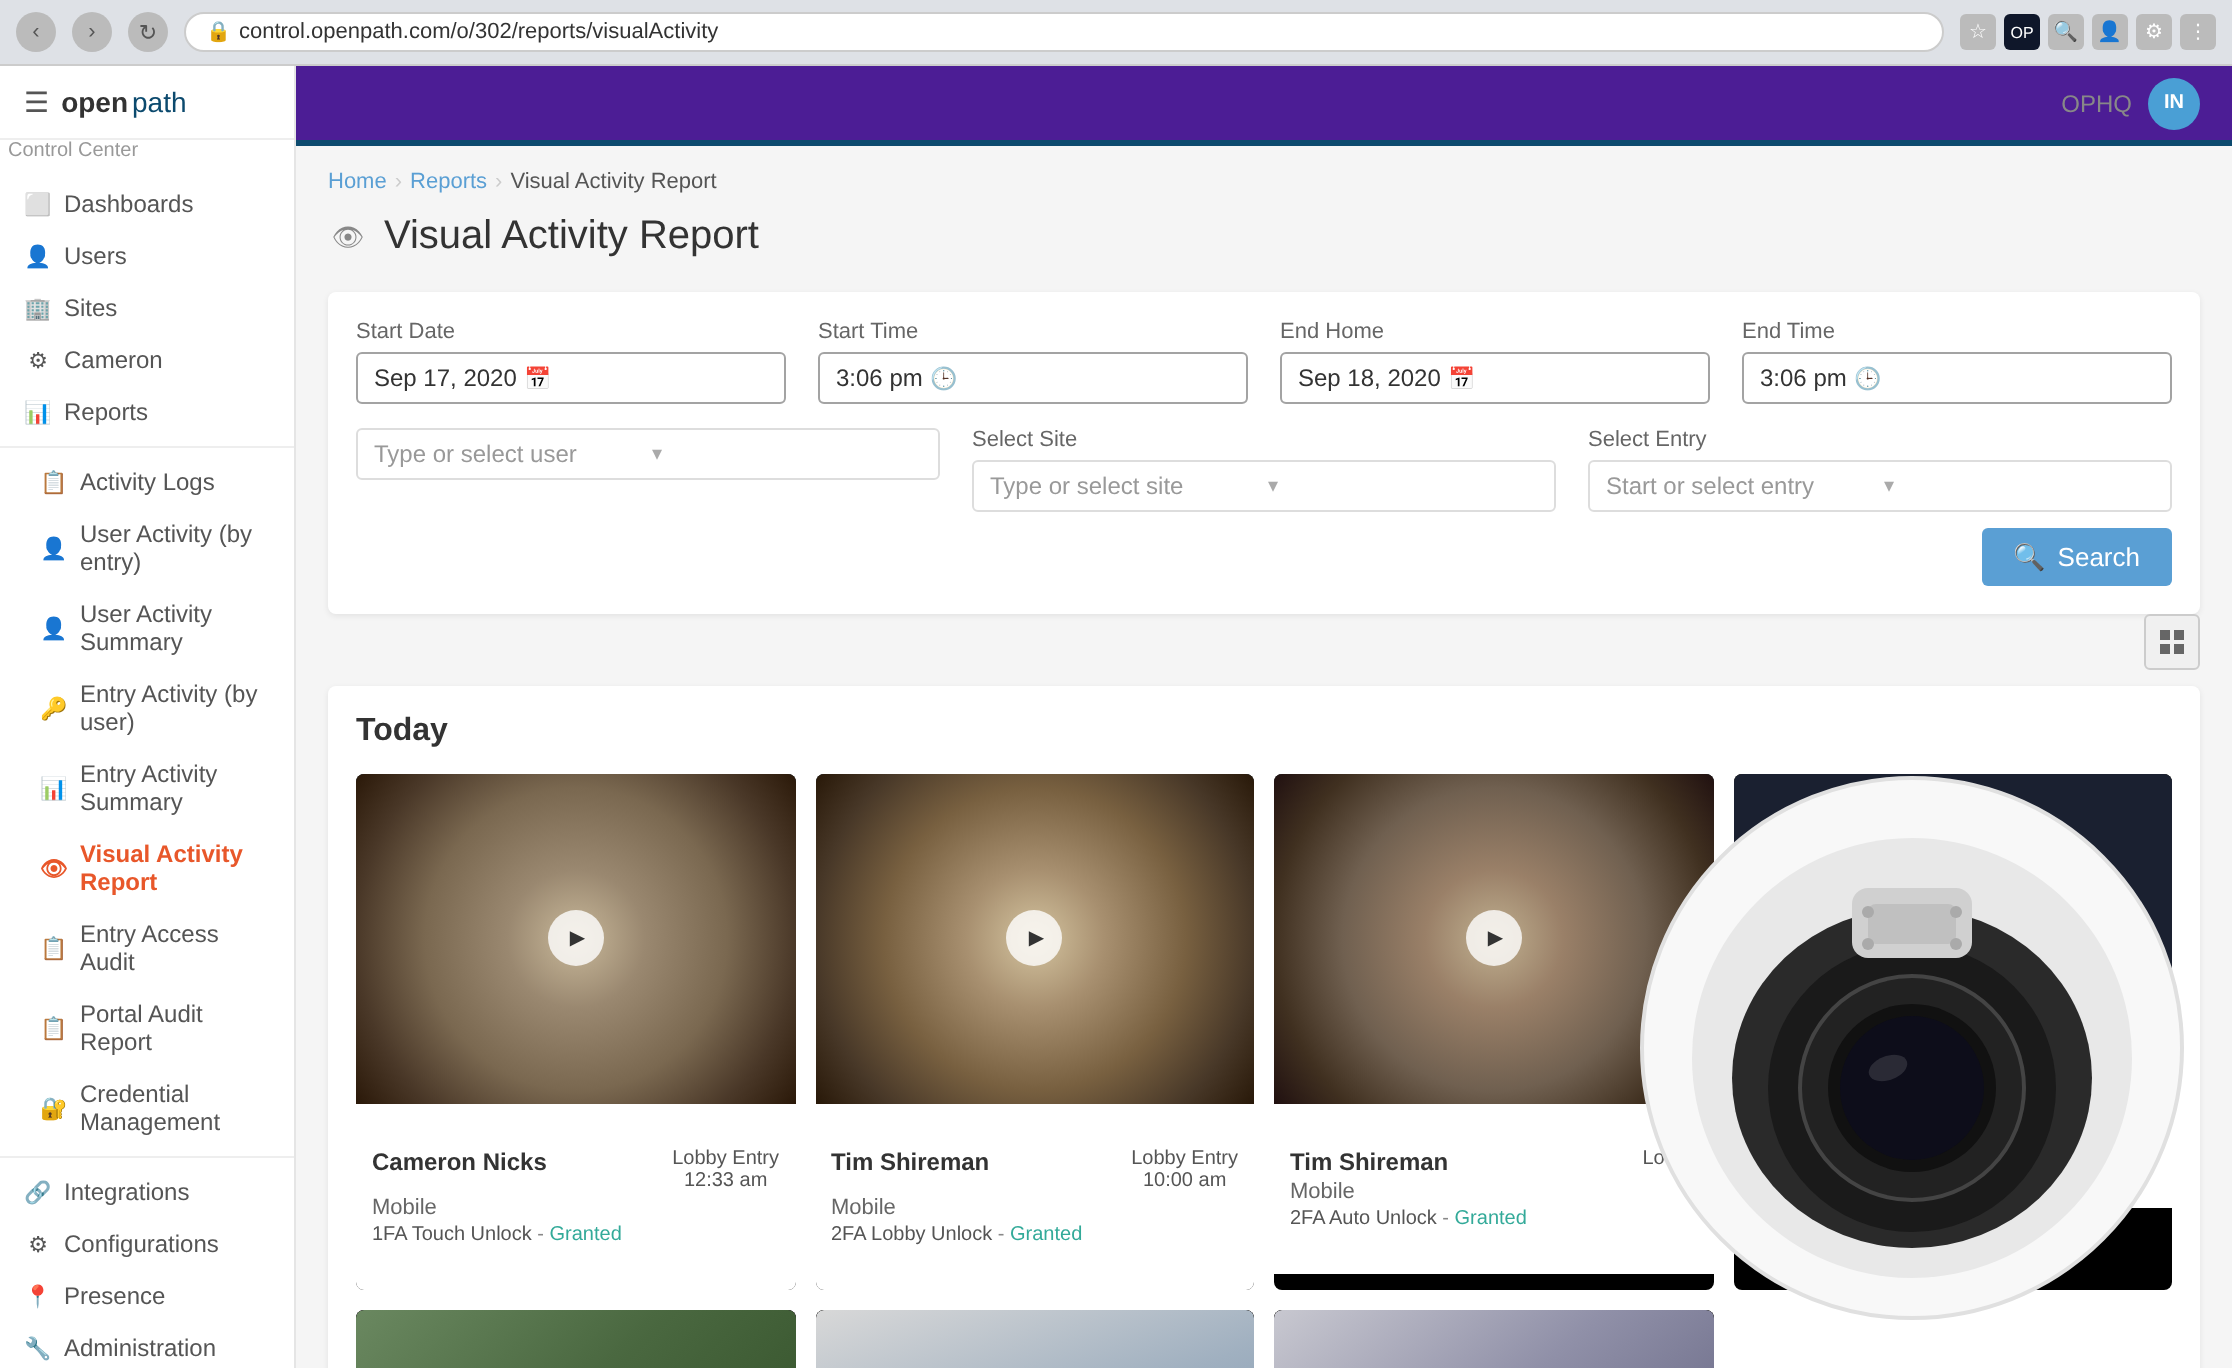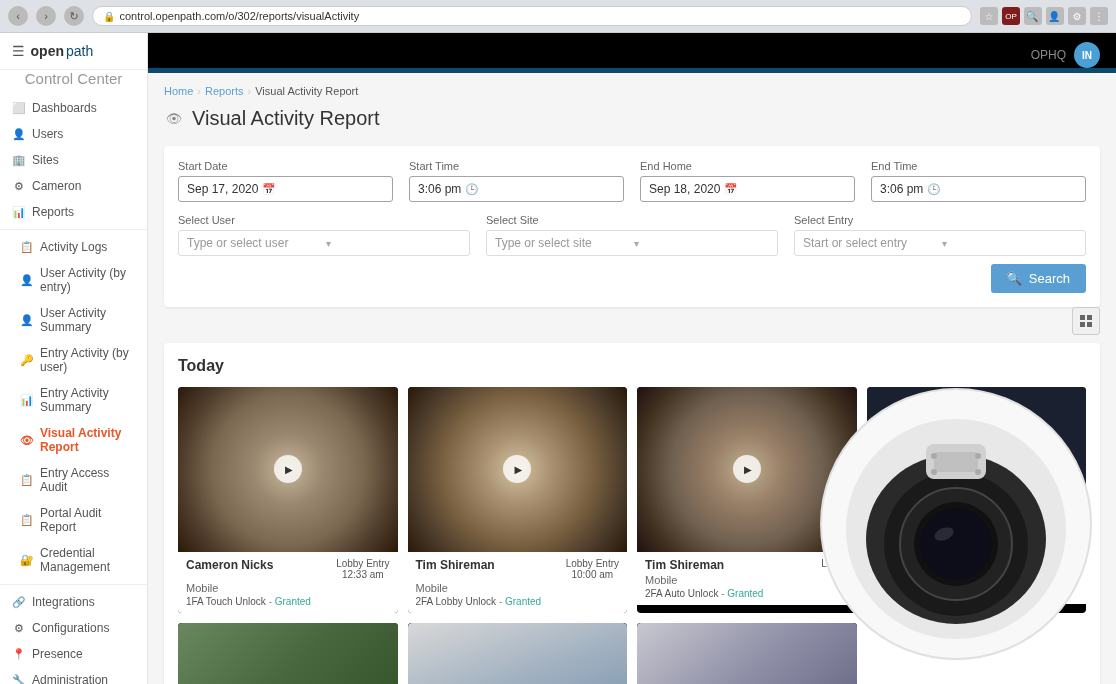--- a/index.html
+++ b/index.html
@@ -16,29 +16,29 @@
     
     .app-layout { display: flex; flex: 1; overflow: hidden; }
 
     
     .sidebar { width: 148px; background: #fff; border-right: 1px solid #e5e5e5; display: flex; flex-direction: column; overflow-y: auto; flex-shrink: 0; }
     .sidebar-header { padding: 10px 12px; border-bottom: 1px solid #eee; display: flex; align-items: center; gap: 6px; }
     .sidebar-hamburger { color: #555; font-size: 14px; cursor: pointer; }
     .sidebar-logo { display: flex; align-items: center; gap: 2px; }
     .sidebar-logo-open { font-weight: 700; font-size: 14px; color: #333; }
     .sidebar-logo-path { font-weight: 300; font-size: 14px; color: #0c4a6e; }
-    .sidebar-subtitle { font-size: 15px; color: #999; padding: 0 14px 6px; text-align: center; }
+    .sidebar-subtitle { font-size: 10px; color: #999; padding: 0 4px 6px; }
     .sidebar-section { padding: 2px 0; }
     .sidebar-item { display: flex; align-items: center; gap: 6px; padding: 6px 12px; cursor: pointer; color: #555; font-size: 12px; }
     .sidebar-item.active { color: #e8572a; font-weight: 600; }
     .sidebar-item-icon { width: 14px; height: 14px; display: flex; align-items: center; justify-content: center; font-size: 11px; flex-shrink: 0; }
     .sidebar-divider { height: 1px; background: #eee; margin: 4px 0; }
 
     
-    .top-bar { background: #000000; border-bottom: 5px solid #0c4a6e; padding: 0 16px; display: flex; align-items: flex-end; justify-content: space-between; height: 40px; flex-shrink: 0; }
+    .top-bar { background: #4c1d95; border-bottom: 3px solid #0c4a6e; padding: 0 16px; display: flex; align-items: center; justify-content: space-between; height: 40px; flex-shrink: 0; }
     .top-bar-right { display: flex; align-items: center; gap: 8px; }
     .top-bar-label { font-size: 12px; color: #888; }
     .top-bar-avatar { width: 26px; height: 26px; border-radius: 50%; background: #4a9fd5; color: white; font-size: 10px; font-weight: 700; display: flex; align-items: center; justify-content: center; }
 
     
     .main-content { flex: 1; background: #f5f5f5; overflow-y: auto; display: flex; flex-direction: column; }
     .main-content-inner { padding: 12px 16px; flex: 1; }
 
     
     .breadcrumb { display: flex; align-items: center; gap: 4px; font-size: 11px; color: #888; margin-bottom: 10px; }
@@ -69,21 +69,21 @@
     .grid-toggle-btn { background: #f0f0f0; border: 1px solid #ccc; border-radius: 3px; width: 28px; height: 28px; display: flex; align-items: center; justify-content: center; cursor: pointer; }
 
     
     .video-section { background: #fff; border-radius: 4px; padding: 14px; box-shadow: 0 1px 3px rgba(0,0,0,0.08); }
     .section-title { font-size: 16px; font-weight: 600; color: #333; margin-bottom: 12px; }
     .video-grid { display: grid; grid-template-columns: repeat(4, 1fr); gap: 10px; }
     .video-card { background: #000; border-radius: 4px; overflow: hidden; cursor: pointer; }
     .video-thumb { width: 100%; aspect-ratio: 4/3; background: #333; position: relative; display: flex; align-items: center; justify-content: center; overflow: hidden; }
     .video-play-btn { width: 28px; height: 28px; background: rgba(255,255,255,0.8); border-radius: 50%; display: flex; align-items: center; justify-content: center; z-index: 2; }
     .video-play-icon { font-size: 10px; color: #333; margin-left: 2px; }
-    .video-info { padding: 6px 8px; background: #fff; }
+    .video-info { padding: 22px 8px; background: #fff; }
     .video-user-row { display: flex; justify-content: space-between; align-items: flex-start; }
     .video-user-name { font-weight: 700; font-size: 12px; color: #333; }
     .video-entry-info { text-align: center; font-size: 10px; color: #555; }
     .video-entry-name { font-weight: 500; }
     .video-device { font-size: 11px; color: #666; margin-top: 2px; }
     .video-access { font-size: 10px; color: #888; margin-top: 2px; }
     .video-access .granted { color: #3a9; }
     .video-access .method { color: #555; }
 
     .thumb-overlay { position: absolute; inset: 0; display: flex; align-items: center; justify-content: center; }
@@ -94,21 +94,21 @@
 <div class="browser-chrome">
   <button class="browser-nav-btn">‹</button>
   <button class="browser-nav-btn">›</button>
   <button class="browser-nav-btn">↻</button>
   <div class="browser-url-bar">
     <span style="color:#aaa;font-size:10px;">🔒</span>
     <span class="browser-url-text">control.openpath.com/o/302/reports/visualActivity</span>
   </div>
   <div class="browser-actions">
     <div class="browser-action-icon">☆</div>
-    <div class="browser-action-icon" style="background:#7f1d1d;font-size:8px;">OP</div>
+    <div class="browser-action-icon" style="background:#0f172a;font-size:8px;">OP</div>
     <div class="browser-action-icon">🔍</div>
     <div class="browser-action-icon">👤</div>
     <div class="browser-action-icon">⚙</div>
     <div class="browser-action-icon">⋮</div>
   </div>
 </div>
 
 <div class="app-layout">
 
   <div class="sidebar">
@@ -259,21 +259,20 @@
               <label class="filter-label">End Time</label>
               <div class="filter-input">
                 <span>3:06 pm</span>
                 <span class="filter-input-icon">🕒</span>
               </div>
             </div>
           </div>
 
           <div class="filter-row" style="margin-bottom:8px;">
             <div class="filter-group">
-              <label class="filter-label">Select User</label>
               <div class="filter-select">
                 <span>Type or select user</span>
                 <span class="filter-select-arrow">▾</span>
               </div>
             </div>
             <div class="filter-group">
               <label class="filter-label">Select Site</label>
               <div class="filter-select">
                 <span>Type or select site</span>
                 <span class="filter-select-arrow">▾</span>

